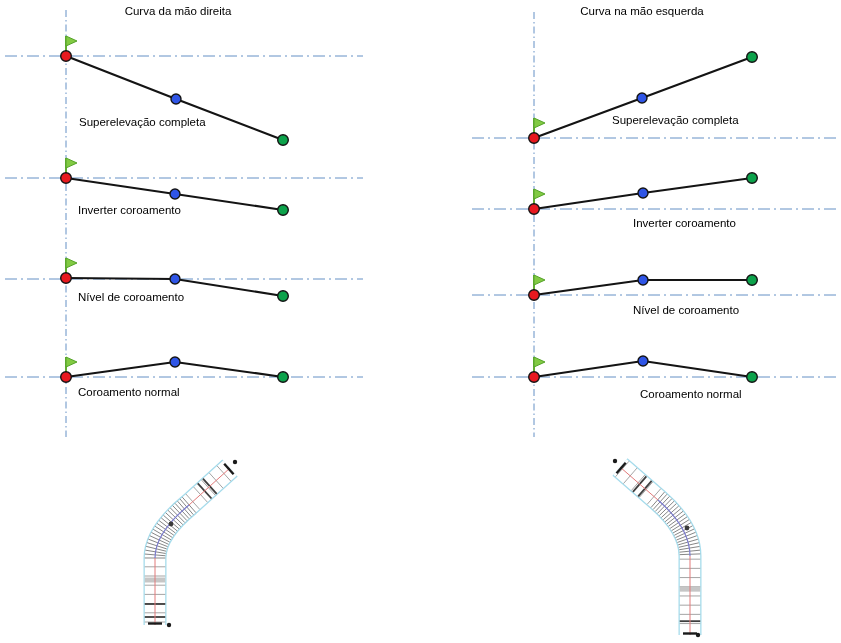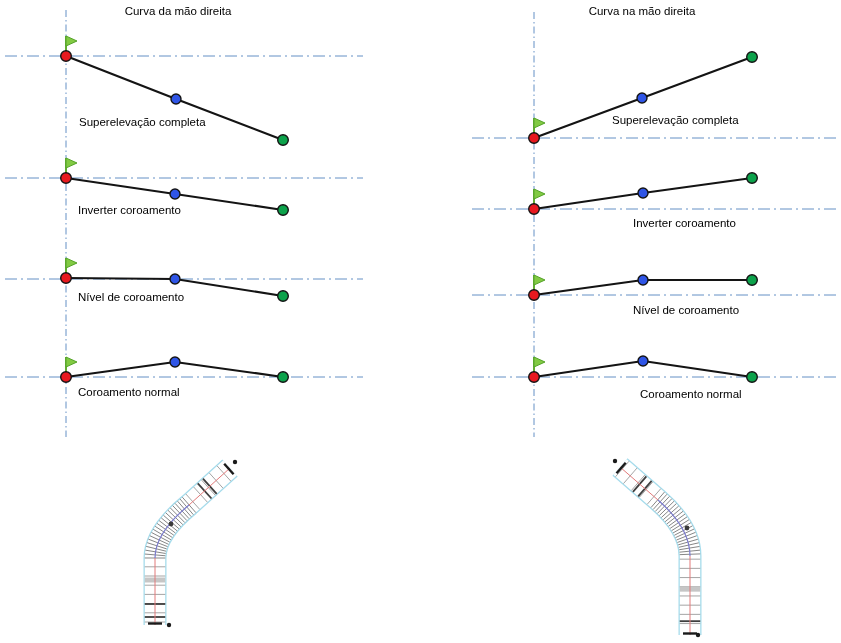--- a/index.html
+++ b/index.html
@@ -200,21 +200,21 @@
         <path d="M658,500 Q690,528 690,556" class="center-blue"></path>
         <circle cx="687" cy="528" r="2.4" fill="#3A3A3A"></circle>
         <line x1="625.7224069961179" y1="462.69831651093006" x2="616.5427297226321" y2="473.26872450469494" stroke="#1A1A1A" stroke-width="2.4"></line>
         <circle cx="615" cy="461" r="2.2" fill="#1A1A1A"></circle>
         <line x1="697" y1="633.5" x2="683" y2="633.5" stroke="#1A1A1A" stroke-width="2.4"></line>
         <circle cx="698" cy="635" r="2.2" fill="#1A1A1A"></circle>
       </g>
     </svg>
 
   <div class="panel-title" id="title-0" style="left: 178px; top: 5px;">Curva da mão direita</div>
-  <div class="panel-title" id="title-1" style="left: 642px; top: 5px;">Curva na mão direita</div>
+  <div class="panel-title" id="title-1" style="left: 642px; top: 5px;">Curva na mão esquerda</div>
 
   <span class="row-label" style="left: 79px; top: 114px;">Superelevação completa</span>
   <span class="row-label" style="left: 78px; top: 202px;">Inverter coroamento</span>
   <span class="row-label" style="left: 78px; top: 289px;">Nível de coroamento</span>
   <span class="row-label" style="left: 78px; top: 384px;">Coroamento normal</span>
   <span class="row-label" style="left: 612px; top: 112px;">Superelevação completa</span>
   <span class="row-label" style="left: 633px; top: 215px;">Inverter coroamento</span>
   <span class="row-label" style="left: 633px; top: 302px;">Nível de coroamento</span>
   <span class="row-label" style="left: 640px; top: 386px;">Coroamento normal</span>
 </div>

